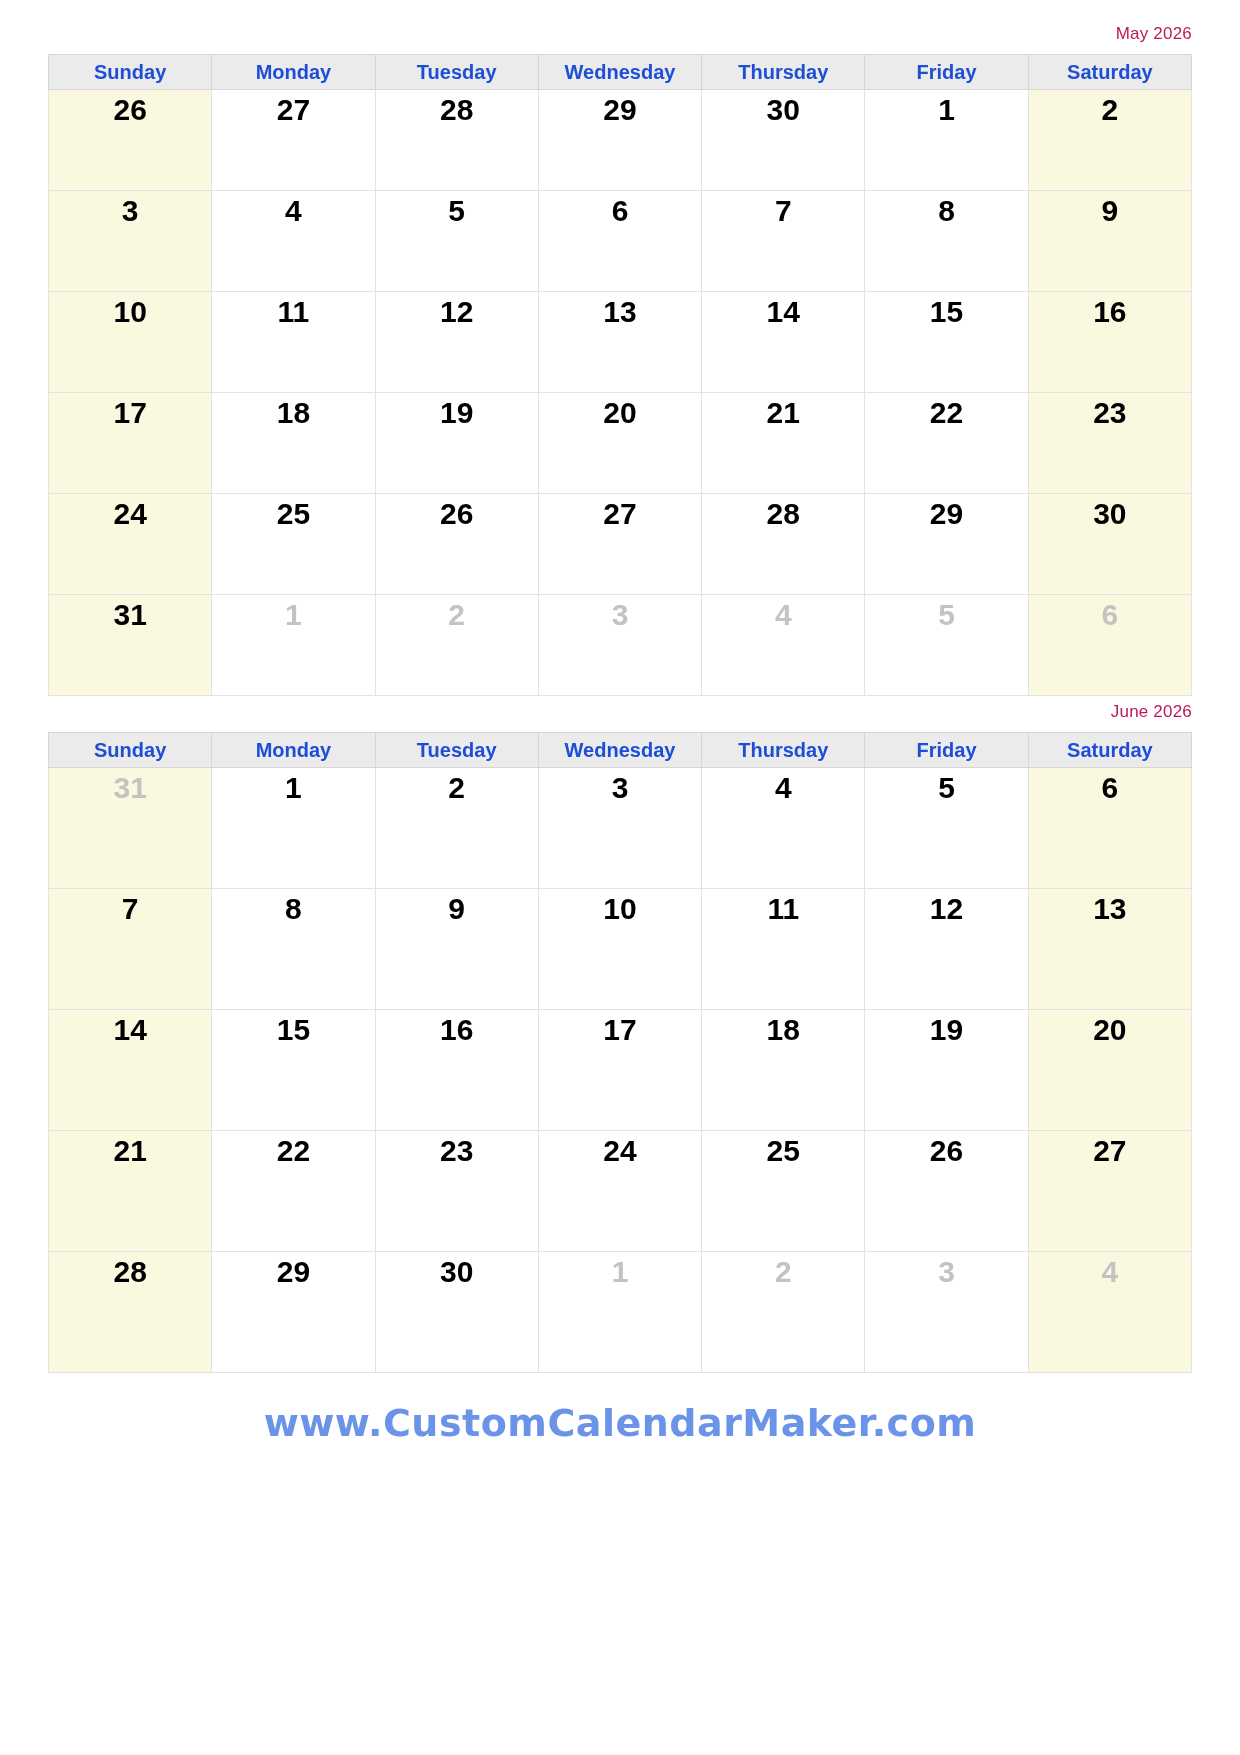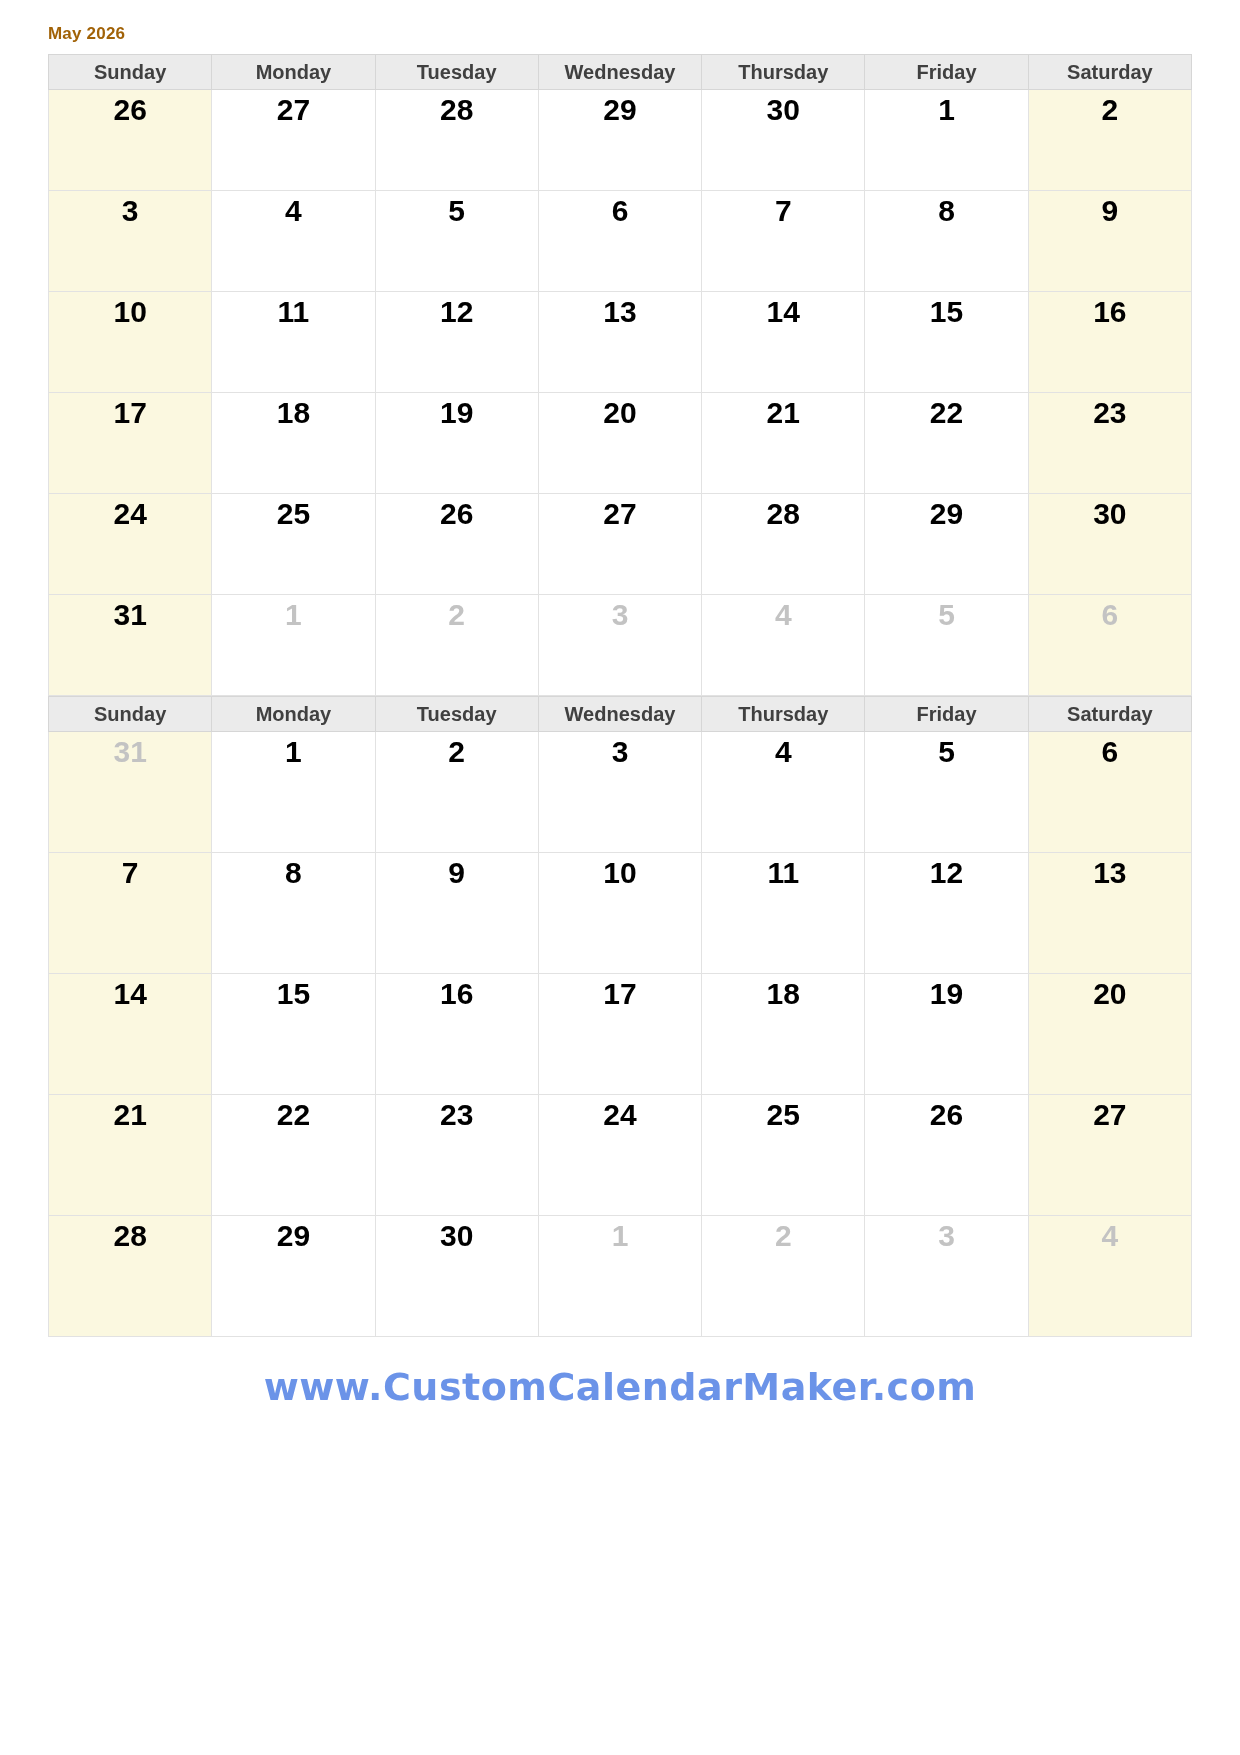--- a/index.html
+++ b/index.html
@@ -14,38 +14,38 @@
     color: #000000;
     position: relative;
   }
   .page {
     width: 1240px;
     height: 1755px;
     box-sizing: border-box;
     padding: 18px 48px 0 48px;
   }
   .month-title {
-    text-align: left;
+    text-align: right;
     font-size: 17px;
-    font-weight: bold;
-    color: #a16207;
+    font-weight: normal;
+    color: #be185d;
     margin: 6px 0 10px 0;
     letter-spacing: 0.2px;
   }
   table.cal {
     width: 1144px;
     border-collapse: collapse;
     table-layout: fixed;
   }
   table.cal th {
     background: #ebebeb;
     border: 1px solid #d6d6d6;
     font-size: 20px;
     font-weight: bold;
-    color: #404040;
+    color: #1d4ed8;
     height: 34px;
     padding: 0;
     text-align: center;
     vertical-align: middle;
   }
   table.cal td {
     border: 1px solid #e2e2e2;
     vertical-align: top;
     padding: 4px 10px 0 10px;
     font-size: 30px;
@@ -236,20 +236,21 @@
         <td class="other">
             <span class="daynum">5</span>
           </td>
         <td class="weekend other">
             <span class="daynum">6</span>
           </td>
       </tr>
     </tbody>
   </table>
 
+  <div class="month-title">June 2026</div>
   <table class="cal june">
     <thead>
       <tr>
         <th>Sunday</th>
         <th>Monday</th>
         <th>Tuesday</th>
         <th>Wednesday</th>
         <th>Thursday</th>
         <th>Friday</th>
         <th>Saturday</th>

